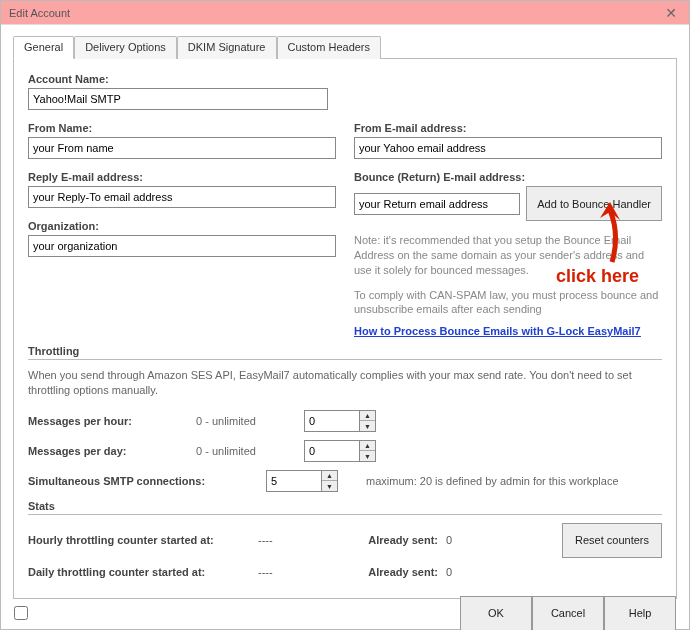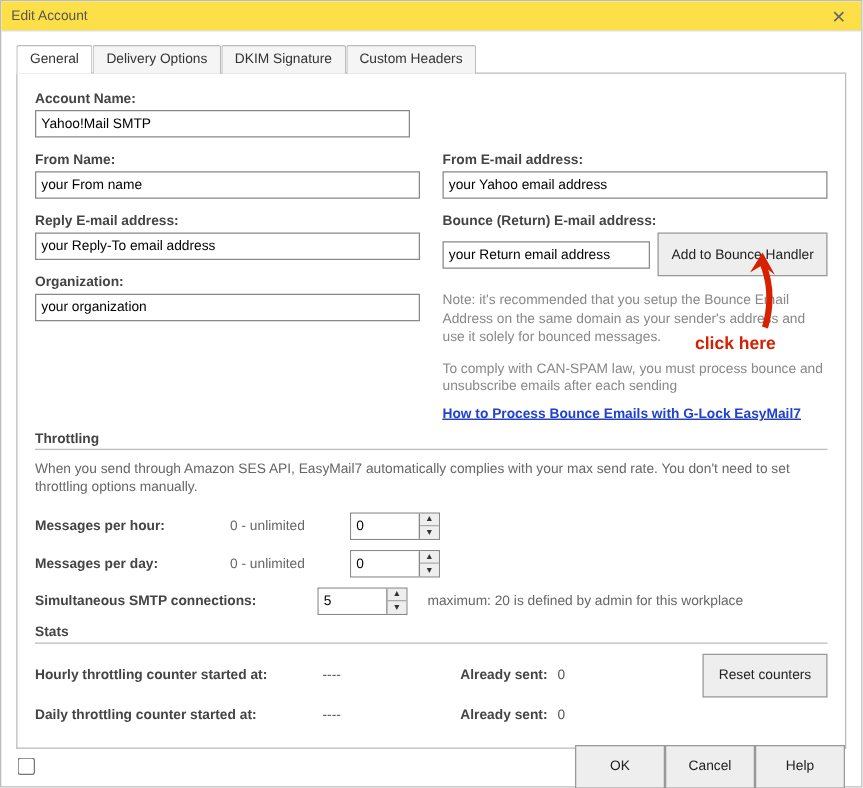--- a/index.html
+++ b/index.html
@@ -13,21 +13,21 @@
     height: 630px;
     overflow: hidden;
     border: 1px solid #bbb;
   }
   .titlebar {
     display: flex;
     justify-content: space-between;
     align-items: center;
     height: 24px;
     padding: 0 6px 0 8px;
-    background: #fde047;
+    background: #fca5a5;
     border-bottom: 1px solid #ddd;
   }
   .titlebar .title { color: #555; }
   .titlebar .close {
     width: 24px; height: 20px;
     display: flex; align-items: center; justify-content: center;
     color: #666; font-size: 14px; cursor: default;
   }
   .tabs-strip {
     display: flex;
@@ -80,41 +80,41 @@
     font-family: inherit;
     font-size: 11px;
     color: #222;
   }
   .note { color: #888; font-size: 11px; line-height: 1.35; margin-top: 6px; }
   .link { color: #2040d0; text-decoration: underline; font-weight: bold; }
   .annot {
     position: absolute;
     color: #d62000;
     font-weight: bold;
-    font-size: 14px;
+    font-size: 18px;
     font-family: "Comic Sans MS", cursive, sans-serif;
     pointer-events: none;
   }
   .arrow {
     position: absolute;
     pointer-events: none;
   }
   .group-title {
     font-weight: bold;
     color: #444;
     margin-bottom: 4px;
   }
   .group-line {
     border-top: 1px solid #bbb;
     margin: 2px 0 8px 0;
   }
   .throttle-row {
     display: flex;
     align-items: center;
-    gap: 16px;
+    gap: 28px;
     margin: 4px 0 8px 0;
   }
   .throttle-row .tlabel { width: 140px; font-weight: bold; color: #444; }
   .throttle-row .tlabel2 { width: 210px; font-weight: bold; color: #444; }
   .throttle-row .tnote { width: 80px; color: #666; }
   .spinner {
     display: flex; align-items: stretch;
     width: 72px; height: 22px;
     border: 1px solid #888;
   }

